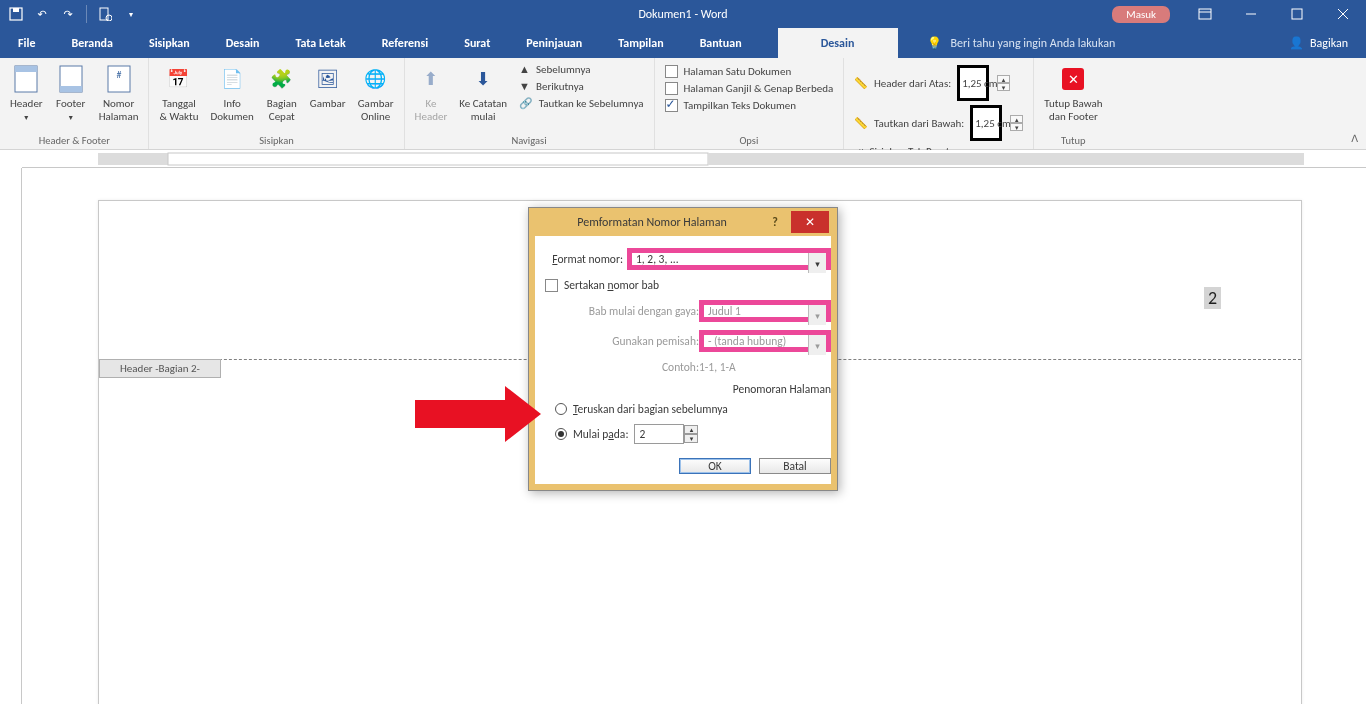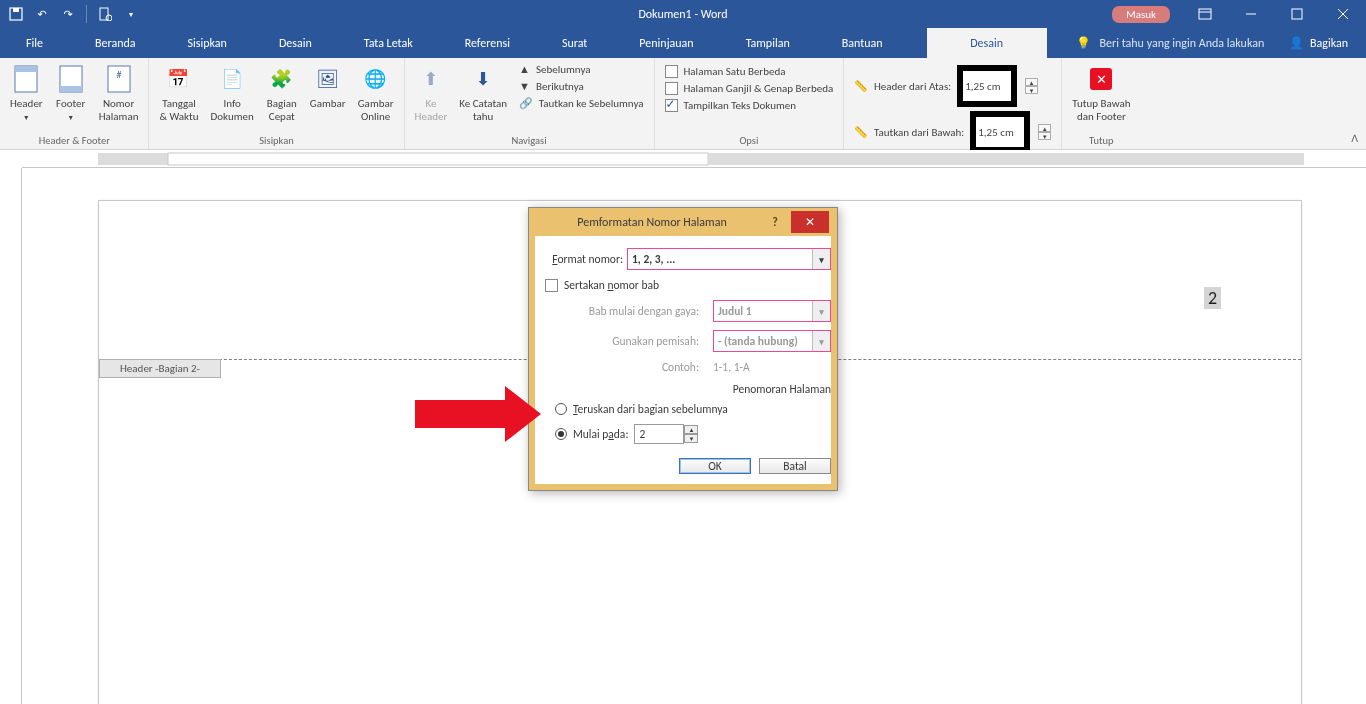--- a/index.html
+++ b/index.html
@@ -11,39 +11,39 @@
 .qat-btn { width:16px; height:16px; display:flex; align-items:center; justify-content:center; cursor:pointer; }
 .qat-sep { width:1px; height:18px; background:rgba(255,255,255,0.3); }
 .doc-title { position:absolute; left:50%; transform:translateX(-50%); font-size:12px; font-weight:300;}
 .ctx-tab { position:absolute; left:707px; text-align:center; width:148px; height:28px; line-height:28px; font-size:12px; background:#19478a; }
 .win-controls { margin-left:auto; display:flex; align-items:center; gap:0; }
 .masuk-btn { background:#d87b7b; color:#fff; padding:2px 14px; font-size:11px; border-radius:7px; margin-right:12px; }
 .win-btn { width:46px; height:28px; display:flex; align-items:center; justify-content:center; cursor:pointer; }
 
 
 .menubar { height:30px; background:#2b579a; display:flex; align-items:stretch; color:#fff; }
-.menu-item { padding:0 26px; display:flex; align-items:center; font-size:12px; cursor:pointer; }
+.menu-item { padding:0 18px; display:flex; align-items:center; font-size:12px; cursor:pointer;font-weight:bold; }
 .menu-active { background:#f3f3f3; color:#2b579a; }
 .tell-me { display:flex; align-items:center; gap:8px; margin-left:30px; font-size:12px; color:#d8e3f2; }
 .bagikan { margin-left:auto; padding:0 18px; display:flex; align-items:center; gap:6px; font-size:12px; }
 
 
 .ribbon { height:92px; background:#f3f3f3; border-bottom:1px solid #d4d4d4; display:flex; }
 .rgroup { border-right:1px solid #e0e0e0; display:flex; flex-direction:column; padding:2px 4px 0 4px; }
 .rgroup-body { flex:1; display:flex; align-items:flex-start; }
 .rgroup-label { font-size:10.5px; color:#666; text-align:center; padding:1px 0 2px 0; }
 .big-btn { display:flex; flex-direction:column; align-items:center; justify-content:flex-start; padding:3px 6px 0 6px; cursor:pointer; min-width:42px; }
 .big-btn-icon { width:32px; height:32px; display:flex; align-items:center; justify-content:center; }
 .big-btn-label { font-size:11px; color:#444; text-align:center; line-height:13px; margin-top:2px; }
 .disabled { opacity:0.45; }
 .stack { display:flex; flex-direction:column; gap:2px; padding:2px 4px; }
 .stack-item { display:flex; align-items:center; gap:6px; font-size:11px; color:#444; padding:1px 2px; cursor:pointer; white-space:nowrap; }
 .ck { width:13px; height:13px; border:1px solid #888; display:inline-block; background:#fff; position:relative; }
 .ck.checked::after { content:"✓"; position:absolute; top:-3px; left:0; font-size:12px; color:#2b579a; }
-.num-input { border:6px solid #000000; background:#fff; font-size:11px; padding:15px 2px; width:60px; height:18px; display:inline-flex; align-items:center; }
+.num-input { border:3px solid #000000; background:#fff; font-size:11px; padding:15px 2px; width:32px; height:18px; display:inline-flex; align-items:center; }
 .spin { display:inline-flex; flex-direction:column; margin-left:2px; }
 .spin-b { width:13px; height:8px; border:1px solid #ababab; background:#f8f8f8; font-size:7px; display:flex; align-items:center; justify-content:center; cursor:pointer; }
 .collapse-caret { margin-left:auto; align-self:flex-end; padding:4px 8px; font-size:10px; color:#666; cursor:pointer;}
 
 
 .ruler-h { height:18px; background:#fff; border-bottom:1px solid #c8c8c8; position:relative; margin-left:22px;}
 .ruler-v { width:22px; background:#fff; border-right:1px solid #c8c8c8; position:absolute; top:168px; bottom:0; left:0;}
 .page-area { position:absolute; top:168px; left:22px; right:0; bottom:0; background:#fff; overflow:hidden; }
 .page { position:absolute; left:76px; top:32px; width:1204px; height:650px; border:1px solid #c8c8c8; background:#fff; box-shadow:0 0 3px rgba(0,0,0,0.08);}
 .header-dash { position:absolute; top:158px; left:0; right:0; border-top:1px dashed #808080; }
@@ -52,23 +52,23 @@
 
 
 .dialog { position:absolute; left:528px; top:207px; width:310px; background:#fff; border:1px solid #888; box-shadow:2px 2px 10px rgba(0,0,0,0.3); }
 .dlg-title { height:28px; background:#eac26f; display:flex; align-items:center; padding:0 8px 0 12px; font-size:12px; color:#3a3a3a; }
 .dlg-title-txt { flex:1; text-align:center; }
 .dlg-help { width:24px; text-align:center; font-weight:bold; color:#5a4a1a; cursor:pointer; }
 .dlg-close { width:38px; height:22px; background:#c9302c; color:#fff; display:flex; align-items:center; justify-content:center; cursor:pointer; font-size:12px; margin-left:4px;}
 .dlg-body { border:6px solid #eac26f; border-top:none; padding:12px 0 10px 10px; font-size:11.5px; color:#3a3a3a;text-align:right; }
 .dlg-row { display:flex; align-items:center; margin-bottom:8px; }
 .dlg-row label { min-width:78px; }
-.combo { flex:1; border:1px solid #ec4899; background:#fff; height:22px; display:flex; align-items:center; padding:0 4px; position:relative;font-weight:bold; }
+.combo { flex:1; border:5px solid #ec4899; background:#fff; height:22px; display:flex; align-items:center; padding:0 4px; position:relative; }
 .combo-arrow { width:18px; height:20px; border-left:1px solid #bbb; display:flex; align-items:center; justify-content:center; background:#efefef; position:absolute; right:0; top:0; cursor:pointer; font-size:9px;}
-.indent { margin-left:18px;gap:14px; }
+.indent { margin-left:18px; }
 .dim { color:#9a9a9a; }
 .sec-label { font-weight:400; margin:6px 0 6px 0; }
 .radio { width:12px; height:12px; border:1px solid #555; border-radius:50%; display:inline-block; margin-right:6px; position:relative; vertical-align:middle; background:#fff;}
 .radio.sel::after { content:""; position:absolute; width:6px; height:6px; background:#333; border-radius:50%; top:2px; left:2px; }
 .spin-input { border:1px solid #9a9a9a; width:50px; height:20px; display:inline-flex; align-items:center; padding:0 4px; margin-left:6px; }
 .spin-btns { display:inline-flex; flex-direction:column; }
 .spin-btns div { width:14px; height:9px; border:1px solid #9a9a9a; background:#efefef; font-size:7px; display:flex; align-items:center; justify-content:center; cursor:pointer;}
 .dlg-actions { display:flex; justify-content:flex-end; gap:8px; margin-top:14px; }
 .dlg-btn { min-width:72px; height:16px; border:1px solid #8a8a8a; background:linear-gradient(#fdfdfd,#e8e8e8); font-size:11.5px; cursor:pointer; display:flex; align-items:center; justify-content:center;}
 .dlg-btn.primary { border:1px solid #3b73b9; box-shadow:inset 0 0 0 1px #9cc1ea; }
@@ -230,21 +230,21 @@
   <div class="rgroup">
     <div class="rgroup-body">
       <div class="big-btn disabled">
           <div class="big-btn-icon ico">⬆</div>
           <div class="big-btn-label" style="white-space:pre">Ke
 Header</div>
         </div>
       <div class="big-btn">
           <div class="big-btn-icon ico">⬇</div>
           <div class="big-btn-label" style="white-space:pre">Ke Catatan
-tahu</div>
+mulai</div>
         </div>
       <div class="stack">
         <div class="stack-item">
             <span>▲</span>
             <span>Sebelumnya</span>
           </div>
         <div class="stack-item">
             <span>▼</span>
             <span>Berikutnya</span>
           </div>
@@ -255,21 +255,21 @@
       </div>
     </div>
     <div class="rgroup-label">Navigasi</div>
   </div>
 
   <div class="rgroup">
     <div class="rgroup-body">
       <div class="stack" style="padding-top:4px">
         <div class="stack-item">
             <span class="ck"></span>
-            <span>Halaman Satu Berbeda</span>
+            <span>Halaman Satu Dokumen</span>
           </div>
         <div class="stack-item">
             <span class="ck"></span>
             <span>Halaman Ganjil &amp; Genap Berbeda</span>
           </div>
         <div class="stack-item">
             <span class="ck checked"></span>
             <span>Tampilkan Teks Dokumen</span>
           </div>
       </div>

